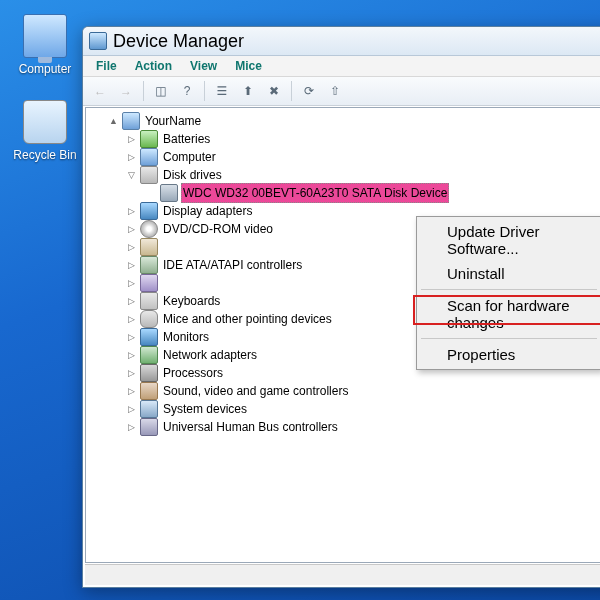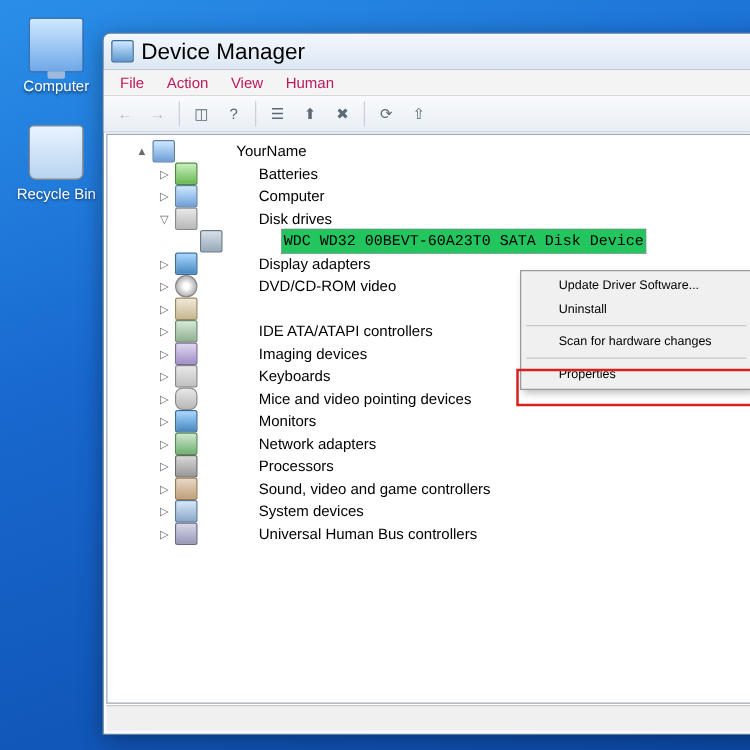--- a/index.html
+++ b/index.html
@@ -10,32 +10,32 @@
   .desk-icon .glyph{width:42px;height:42px;margin:0 auto 4px;}
   .computer-glyph{background:linear-gradient(#cfe8ff,#6fa8e8);border:1px solid #3a6fb0;border-radius:3px;position:relative;}
   .computer-glyph::after{content:"";position:absolute;left:14px;top:42px;width:14px;height:6px;background:#9fbadd;border-radius:0 0 2px 2px;}
   .bin-glyph{background:linear-gradient(#e8f4ff,#b8d4ef);border:1px solid #888;border-radius:4px 4px 6px 6px;}
   
   .window{position:absolute;left:82px;top:26px;width:600px;height:560px;background:#fff;border:1px solid #5a7fa0;border-radius:6px 6px 0 0;box-shadow:0 4px 18px rgba(0,0,0,.35);}
   .titlebar{height:28px;background:linear-gradient(#f3f7fb,#dce8f4);border-bottom:1px solid #b8c8d8;border-radius:6px 6px 0 0;display:flex;align-items:center;padding:0 6px;}
   .title-icon{width:16px;height:16px;margin-right:6px;display:inline-block;}
   .title-text{font-size:18px;color:#000;}
   .menubar{height:20px;background:#f4f4f4;border-bottom:1px solid #d8d8d8;display:flex;align-items:center;padding-left:4px;}
-  .menubar span{padding:2px 9px;color:#be185d;}
+  .menubar span{padding:2px 9px;color:#0f766e;font-weight:bold;}
   .toolbar{height:28px;background:linear-gradient(#f9fbfd,#e8eef5);border-bottom:1px solid #c8d0d8;display:flex;align-items:center;padding:0 6px;gap:4px;}
   .tbtn{width:22px;height:22px;display:flex;align-items:center;justify-content:center;color:#5a6a78;border-radius:2px;}
   .tbtn.disabled{color:#bbb;}
   .tsep{width:1px;height:20px;background:#c8d0d8;margin:0 2px;}
   .tree-pane{position:absolute;left:2px;right:2px;top:80px;bottom:24px;background:#fff;border:1px solid #9aa8b8;overflow:hidden;}
   .tree{padding:4px 0 4px 6px;line-height:18px;color:#000;}
   .node{display:flex;align-items:center;height:18px;white-space:nowrap;}
   .exp{width:11px;height:11px;margin-right:2px;font-size:9px;color:#6a6a6a;display:inline-flex;align-items:center;justify-content:center;}
   .node .icon{width:16px;height:16px;margin:0 3px 0 1px;display:inline-block;}
-  .lbl{padding:0 2px;margin-left:44px;}
-  .selected{background:#22c55e;border:1px dotted #888;padding:0 1px;font-family:Liberation Mono, monospace;}
+  .lbl{padding:0 2px;}
+  .selected{background:#ec4899;border:1px dotted #888;padding:0 1px;}
   .indent1{padding-left:16px;}
   .indent2{padding-left:34px;}
   .indent3{padding-left:54px;}
   .statusbar{position:absolute;left:2px;right:2px;bottom:2px;height:20px;background:#f0f0f0;border-top:1px solid #c8c8c8;}
   
   .ico-pc{background:linear-gradient(#cde8ff,#6fa0d8);border:1px solid #5a80a8;border-radius:2px;}
   .ico-batt{background:linear-gradient(#c8f0c0,#6ab850);border:1px solid #4a8a38;border-radius:2px;}
   .ico-disk{background:linear-gradient(#e8e8e8,#b8b8b8);border:1px solid #888;border-radius:2px;}
   .ico-hdd{background:linear-gradient(#d8e0e8,#98a8b8);border:1px solid #687888;border-radius:2px;}
   .ico-disp{background:linear-gradient(#a8d8ff,#4888c0);border:1px solid #3a6a98;border-radius:2px;}
@@ -46,21 +46,21 @@
   .ico-kbd{background:linear-gradient(#e8e8e8,#c0c0c0);border:1px solid #888;border-radius:2px;}
   .ico-mouse{background:linear-gradient(#e8e8e8,#b8b8b8);border:1px solid #888;border-radius:6px;}
   .ico-net{background:linear-gradient(#d0e8d0,#70b070);border:1px solid #508850;border-radius:2px;}
   .ico-cpu{background:linear-gradient(#d8d8d8,#989898);border:1px solid #686868;border-radius:2px;}
   .ico-snd{background:linear-gradient(#e8d8c8,#c0a078);border:1px solid #987850;border-radius:2px;}
   .ico-sys{background:linear-gradient(#d8e8f8,#88a8c8);border:1px solid #587898;border-radius:2px;}
   .ico-usb{background:linear-gradient(#d8d8e8,#9898b8);border:1px solid #686888;border-radius:2px;}
   .ico-devmgr{background:linear-gradient(#cde8ff,#5f98d0);border:1px solid #3a6a98;border-radius:2px;}
   
   .ctxmenu{position:absolute;left:416px;top:216px;width:180px;background:#f0f0f0;border:1px solid #9a9a9a;box-shadow:2px 3px 6px rgba(0,0,0,.25);padding:2px;}
-  .ctxitem{padding:4px 14px 4px 28px;color:#000;font-size:10px;}
+  .ctxitem{padding:4px 14px 4px 28px;color:#000;font-size:15px;}
   .ctxsep{height:1px;background:#c8c8c8;margin:3px 2px;}
   .highlight-box{position:absolute;left:413px;top:295px;width:186px;height:26px;border:2px solid #d82020;pointer-events:none;}
 </style>
 </head>
 <body>
 
 <div class="desktop">
 
   <div class="desk-icon" style="left:10px;top:14px;">
     <div class="glyph computer-glyph"></div>
@@ -74,21 +74,21 @@
   <div class="window">
     <div class="titlebar">
       <span class="title-icon ico-devmgr"></span>
       <span class="title-text">Device Manager</span>
     </div>
 
     <div class="menubar">
       <span>File</span>
       <span>Action</span>
       <span>View</span>
-      <span>Human</span>
+      <span>Mice</span>
     </div>
 
     <div class="toolbar">
       <div class="tbtn disabled">←</div>
       <div class="tbtn disabled">→</div>
       <div class="tsep"></div>
       <div class="tbtn">◫</div>
       <div class="tbtn">?</div>
       <div class="tsep"></div>
       <div class="tbtn">☰</div>
@@ -141,31 +141,30 @@
             <span class="icon ico-hid"></span>
           </div>
           <div class="node indent2">
             <span class="exp">▷</span>
             <span class="icon ico-ide"></span>
             <span class="lbl">IDE ATA/ATAPI controllers</span>
           </div>
           <div class="node indent2">
             <span class="exp">▷</span>
             <span class="icon ico-img"></span>
-            <span class="lbl">Imaging devices</span>
           </div>
           <div class="node indent2">
             <span class="exp">▷</span>
             <span class="icon ico-kbd"></span>
             <span class="lbl">Keyboards</span>
           </div>
           <div class="node indent2">
             <span class="exp">▷</span>
             <span class="icon ico-mouse"></span>
-            <span class="lbl">Mice and video pointing devices</span>
+            <span class="lbl">Mice and other pointing devices</span>
           </div>
           <div class="node indent2">
             <span class="exp">▷</span>
             <span class="icon ico-disp"></span>
             <span class="lbl">Monitors</span>
           </div>
           <div class="node indent2">
             <span class="exp">▷</span>
             <span class="icon ico-net"></span>
             <span class="lbl">Network adapters</span>

